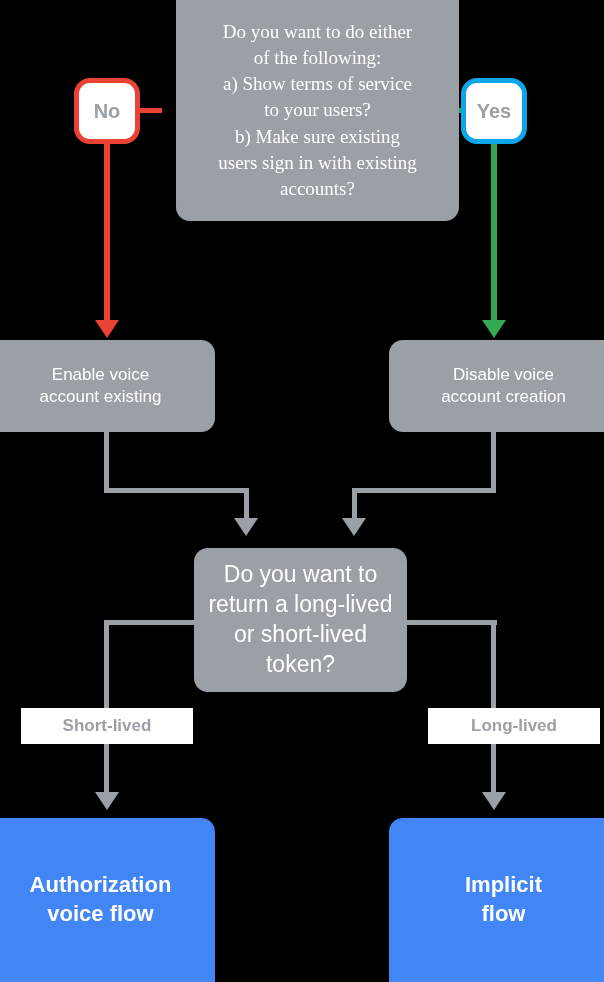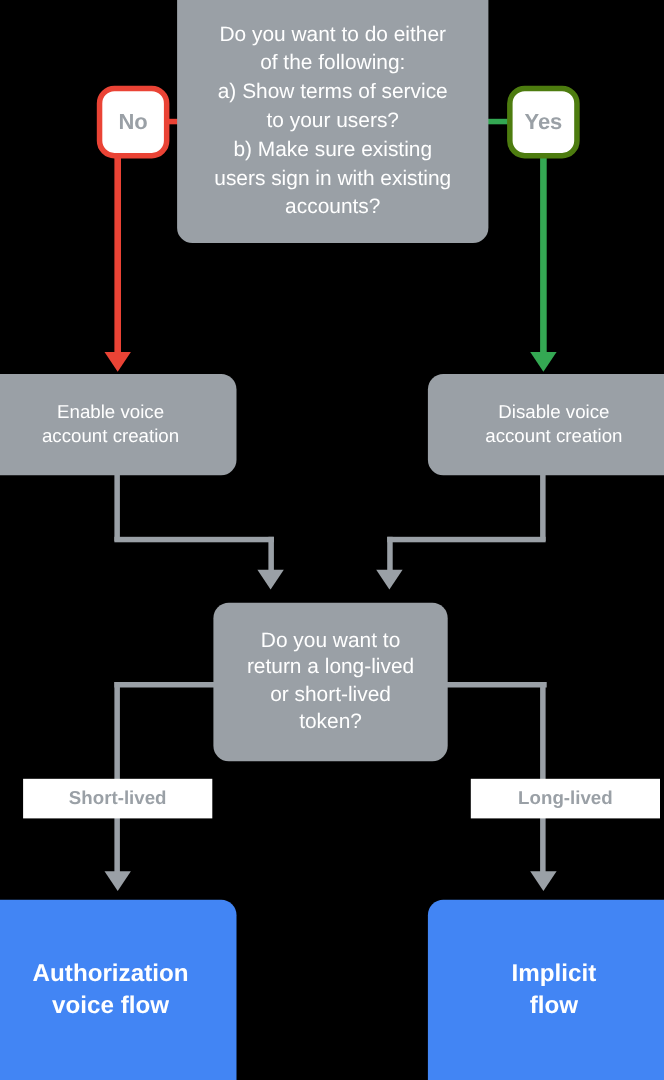--- a/index.html
+++ b/index.html
@@ -36,35 +36,36 @@
     font-weight: bold;
   }
   .node-text {
     display: block;
     white-space: pre-line;
     line-height: 1.30;
   }
 
   
   #q1 {
-    left: 161px;
+    left: 176px;
     top: 0px;
     width: 283px;
     height: 221px;
     border-radius: 0 0 14px 14px;
     font-size: 19px;
+    font-family: Liberation Serif, serif;
   }
   #q1 .node-text { line-height: 1.38; }
 
   #q2 {
     left: 194px;
     top: 548px;
     width: 213px;
     height: 144px;
-    font-size: 19px;
+    font-size: 23px;
   }
 
   
   #enable-box {
     left: -14px;
     top: 340px;
     width: 229px;
     height: 92px;
     font-size: 17px;
   }
@@ -102,32 +103,32 @@
     align-items: center;
     justify-content: center;
     background: #ffffff;
     border-radius: 16px;
     font-size: 20px;
     font-weight: bold;
     color: #9aa0a6;
     z-index: 4;
   }
   #no-pill {
-    left: 88px;
+    left: 74px;
     top: 78px;
     width: 66px;
     height: 66px;
     border: 5px solid #ea4335;
   }
   #yes-pill {
     left: 461px;
     top: 78px;
     width: 66px;
     height: 66px;
-    border: 5px solid #4d7c0f;
+    border: 5px solid #0ea5e9;
   }
 
   
   .edge-label {
     position: absolute;
     box-sizing: border-box;
     display: flex;
     align-items: center;
     justify-content: center;
     background: #ffffff;
@@ -215,21 +216,21 @@
   <div id="no-pill" class="pill">
     <span>No</span>
   </div>
 
   <div id="yes-pill" class="pill">
     <span>Yes</span>
   </div>
 
   <div id="enable-box" class="node node-gray">
     <span class="node-text">Enable voice
-account creation</span>
+account existing</span>
   </div>
 
   <div id="disable-box" class="node node-gray">
     <span class="node-text">Disable voice
 account creation</span>
   </div>
 
   <div id="q2" class="node node-gray">
     <span class="node-text">Do you want to
 return a long-lived

